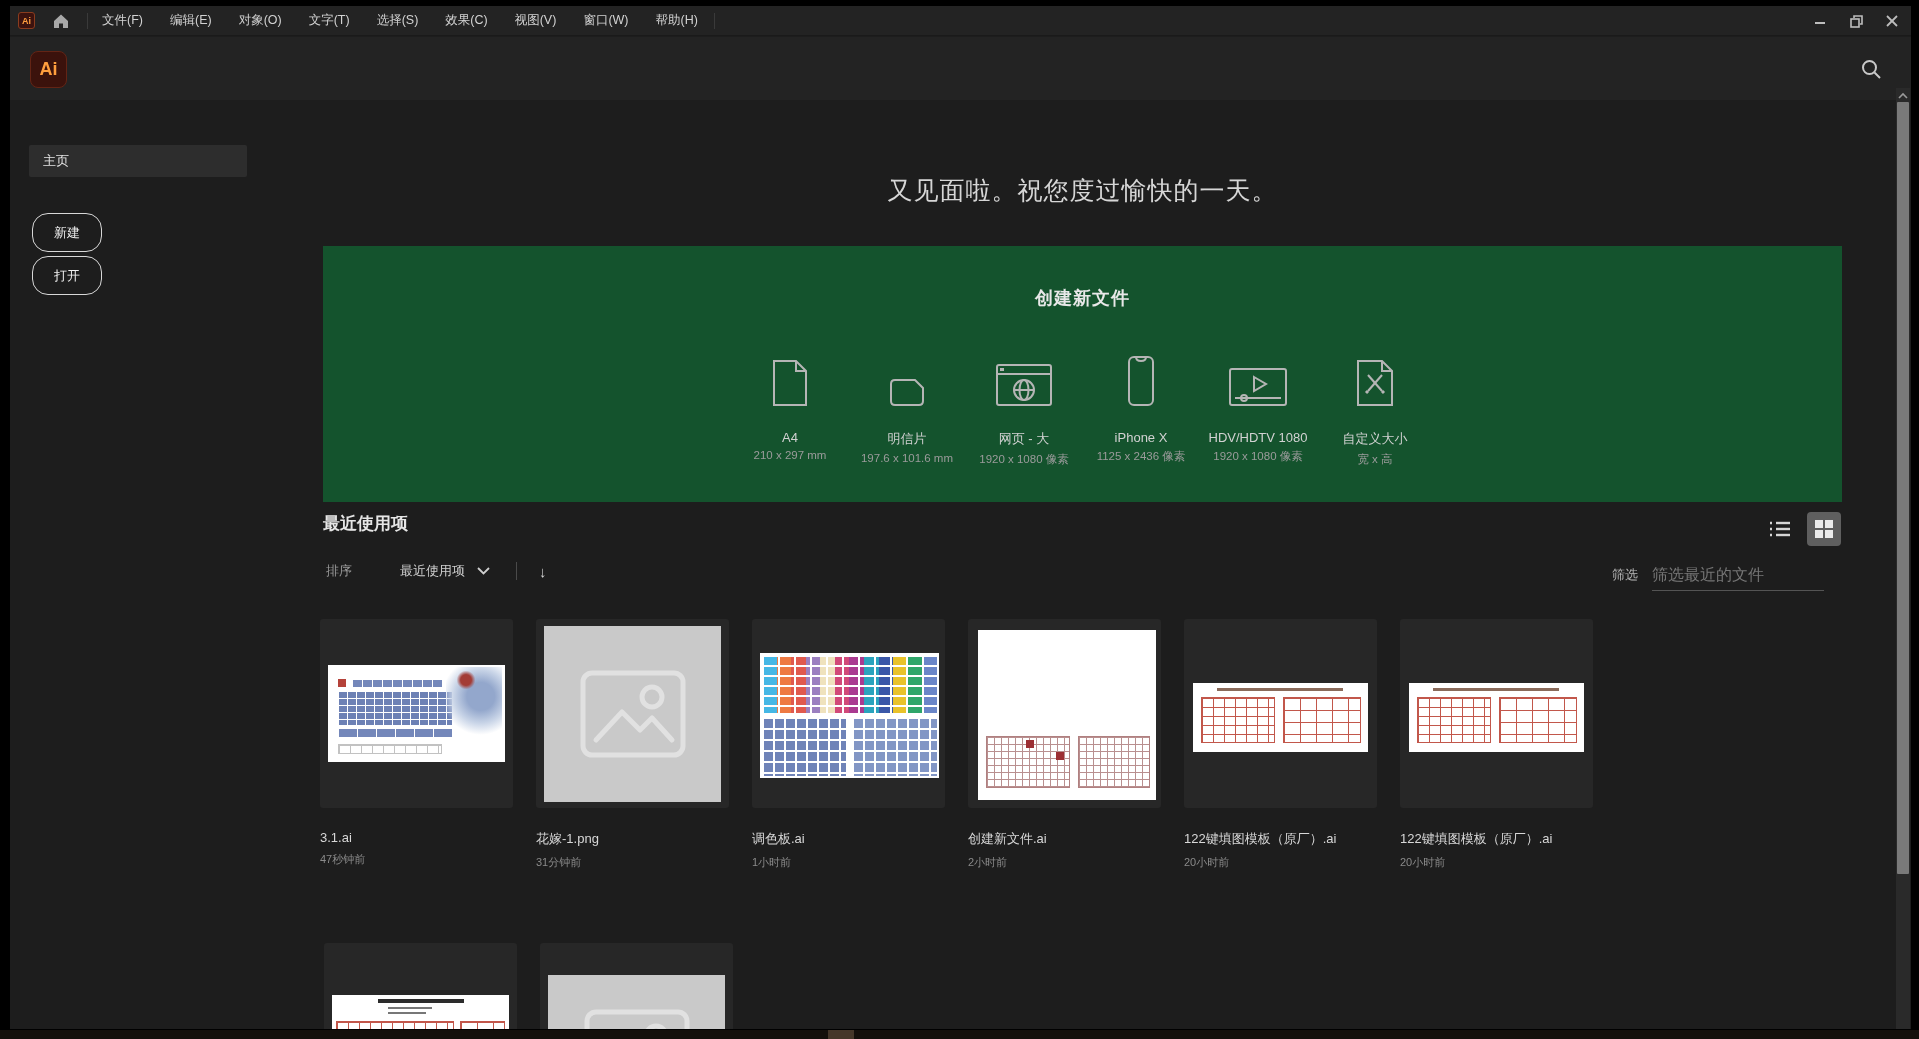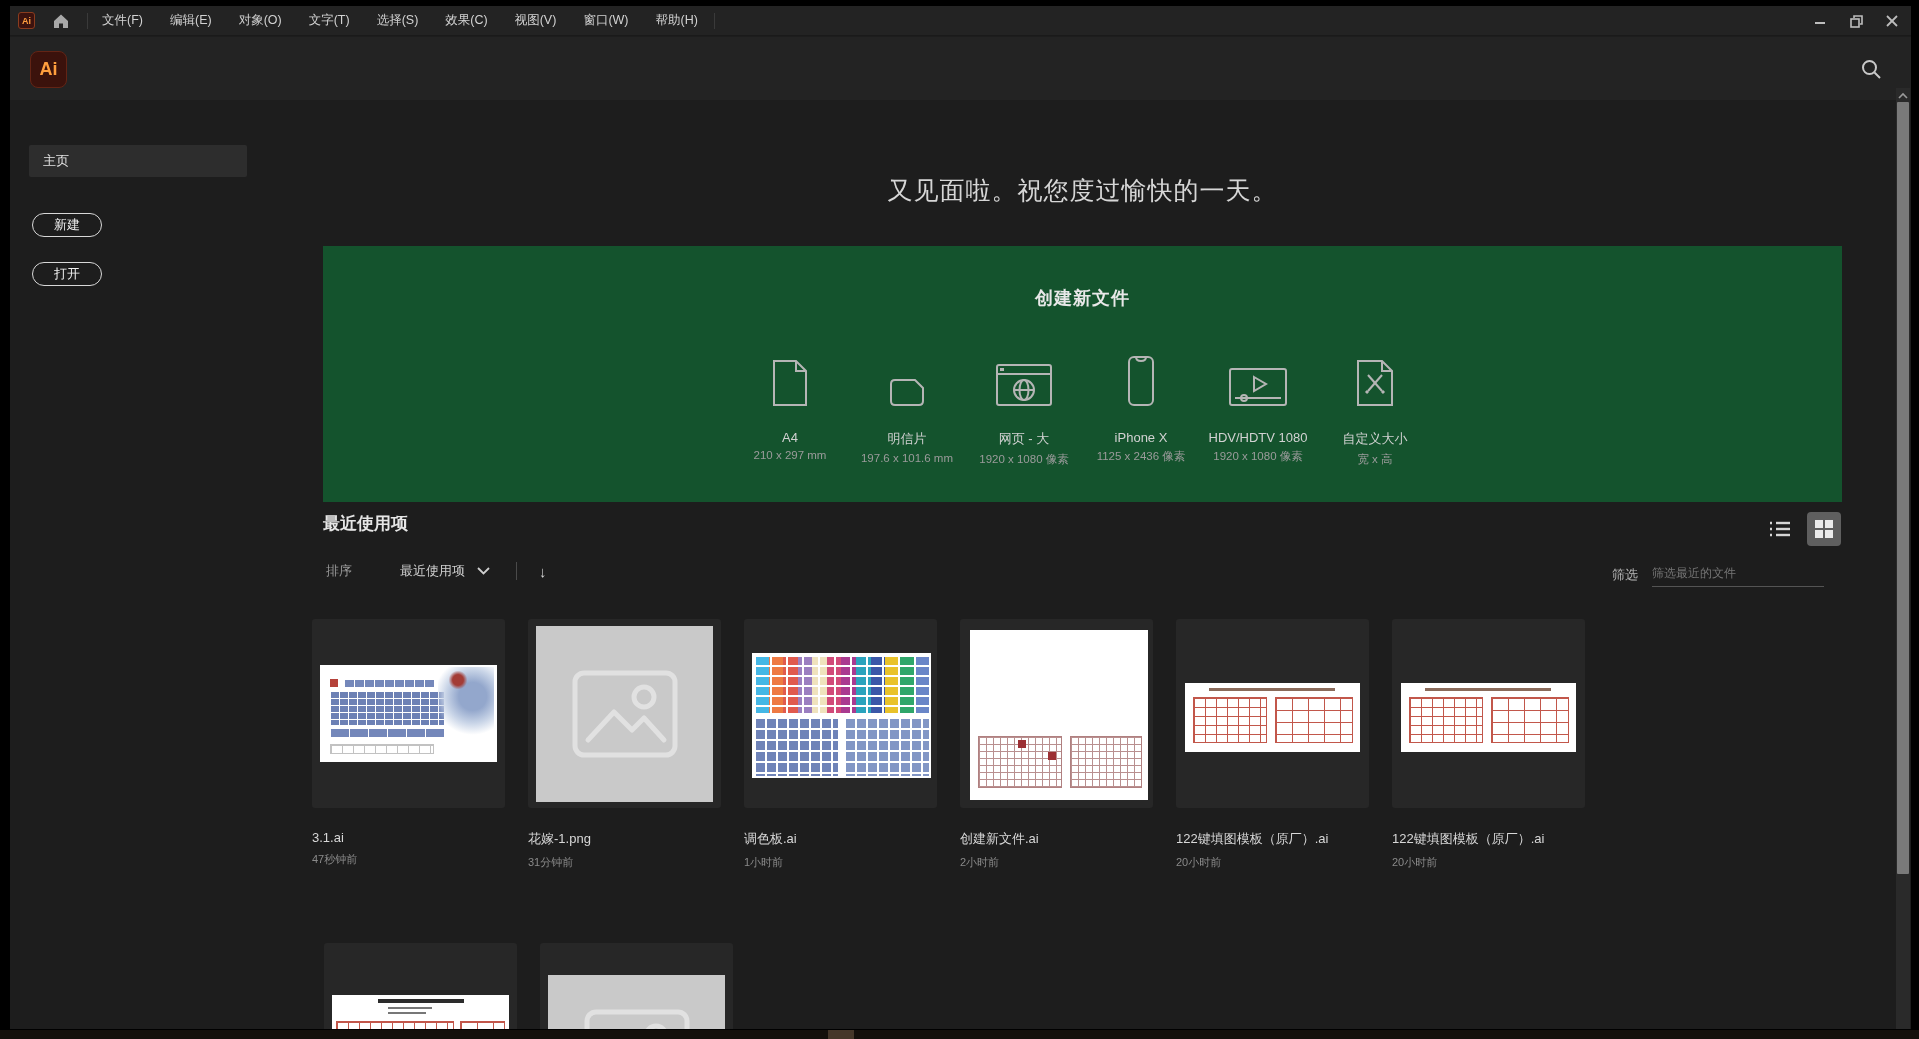--- a/index.html
+++ b/index.html
@@ -25,24 +25,24 @@
   .appheader { position:absolute; left:0; top:31px; width:100%; height:63px; background:#232323; }
   .big-logo { position:absolute; left:20px; top:14px; width:37px; height:37px;
     background:#3b120c; border:1px solid #632415; border-radius:8px; color:#ff9e3e;
     font-size:18px; font-weight:bold; display:flex; align-items:center; justify-content:center; }
   .search-btn { position:absolute; right:28px; top:20px; width:24px; height:24px; }
 
   
   .side-home { position:absolute; left:19px; top:139px; width:218px; height:32px;
     background:#2d2d2d; border-radius:2px; color:#e3e3e3; font-size:13px;
     line-height:32px; padding-left:14px; }
-  .pill { position:absolute; left:22px; width:70px; height:24px; border:1.5px solid #d8d8d8;
+  .pill { position:absolute; left:22px; width:70px; height:39px; border:1.5px solid #d8d8d8;
     border-radius:16px; background:transparent; color:#f0f0f0; font-size:13px;
     display:flex; align-items:center; justify-content:center; font-family:inherit; }
-  .pill.new { top:207px; } .pill.open { top:256px; }
+  .pill.new { top:207px; } .pill.open { top:250px; }
 
   
   .greeting { position:absolute; left:313px; width:1519px; top:168px; text-align:center;
     color:#d6d6d6; font-size:25px; letter-spacing:1px; }
   .hero { position:absolute; left:313px; top:240px; width:1519px; height:256px; background:#14532d; }
   .hero-title { position:absolute; top:40px; width:100%; text-align:center;
     color:#e8e8e8; font-size:18px; font-weight:bold; letter-spacing:1px; }
   .presets { position:absolute; top:96px; left:50%; transform:translateX(-50%);
     display:flex; width:702px; }
   .preset { width:117px; display:flex; flex-direction:column; align-items:center; cursor:default; }
@@ -58,26 +58,26 @@
   .sort-chev { margin-left:12px; }
   .sort-div { width:1px; height:18px; background:#4a4a4a; margin:0 22px 0 26px; }
   .sort-arrow { color:#d0d0d0; font-size:15px; }
   .view-toggles { position:absolute; left:1755px; top:506px; display:flex; align-items:center; gap:12px; }
   .grid-btn { width:34px; height:34px; background:#5f5f5f; border-radius:4px;
     display:flex; align-items:center; justify-content:center; }
   .list-btn { width:30px; height:30px; display:flex; align-items:center; justify-content:center; }
   .filter-row { position:absolute; left:1602px; top:558px; display:flex; align-items:flex-start; }
   .filter-label { color:#b8b8b8; font-size:13px; margin-right:14px; margin-top:2px; }
   .filter-input { width:172px; background:transparent; border:none; border-bottom:1px solid #545454;
-    color:#cfcfcf; font-size:12px; padding:2px 0 6px 0; outline:none; font-family:inherit; }
+    color:#cfcfcf; font-size:16px; padding:2px 0 6px 0; outline:none; font-family:inherit; }
   .filter-input::placeholder { color:#757575; }
 
   
   .cards-row { position:absolute; display:flex; gap:23px; }
-  .cards-row.r1 { left:302px; top:613px;gap:23px; }
+  .cards-row.r1 { left:310px; top:613px;gap:23px; }
   .cards-row.r2 { left:314px; top:937px; }
   .card { width:193px; cursor:pointer; }
   .card-box { position:relative; width:193px; height:189px; background:#272727; border-radius:3px; overflow:hidden; }
   .card-name { margin-top:22px; font-size:13px; color:#d8d8d8; white-space:nowrap; overflow:hidden; }
   .card-time { margin-top:7px; font-size:11px; color:#8a8a8a; }
 
   .tw { position:absolute; background:#fff; } 
   .tg { position:absolute; background:#c9c9c9; } 
 
   

